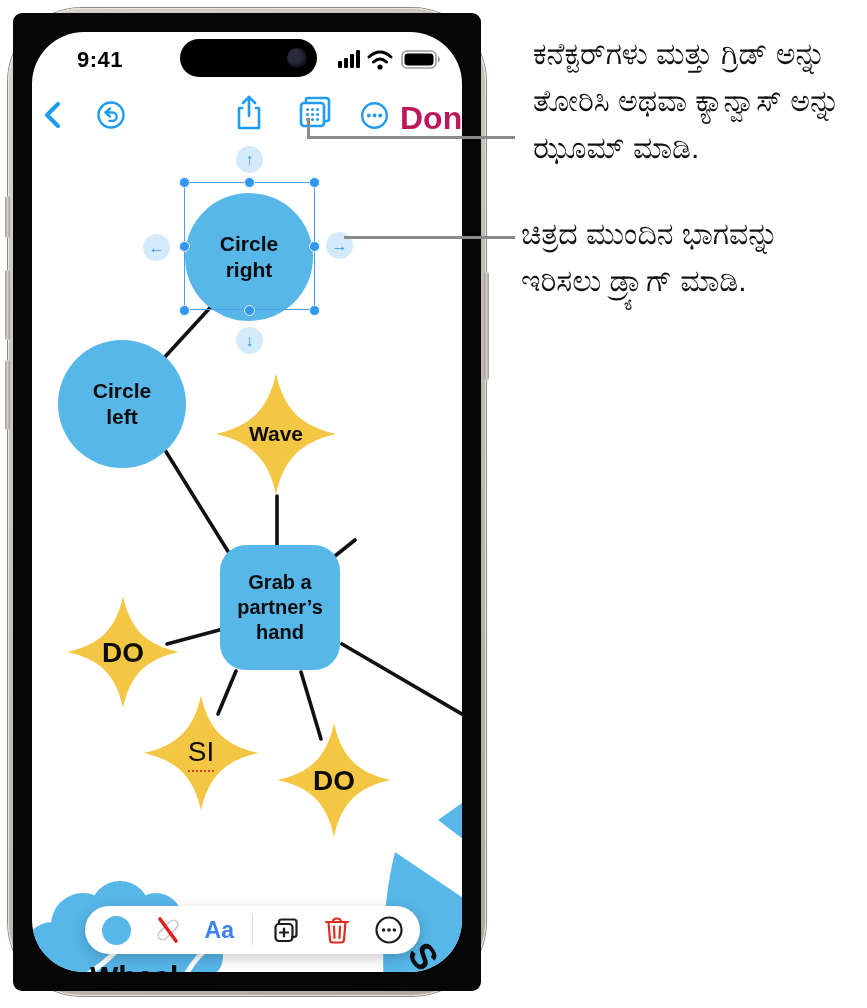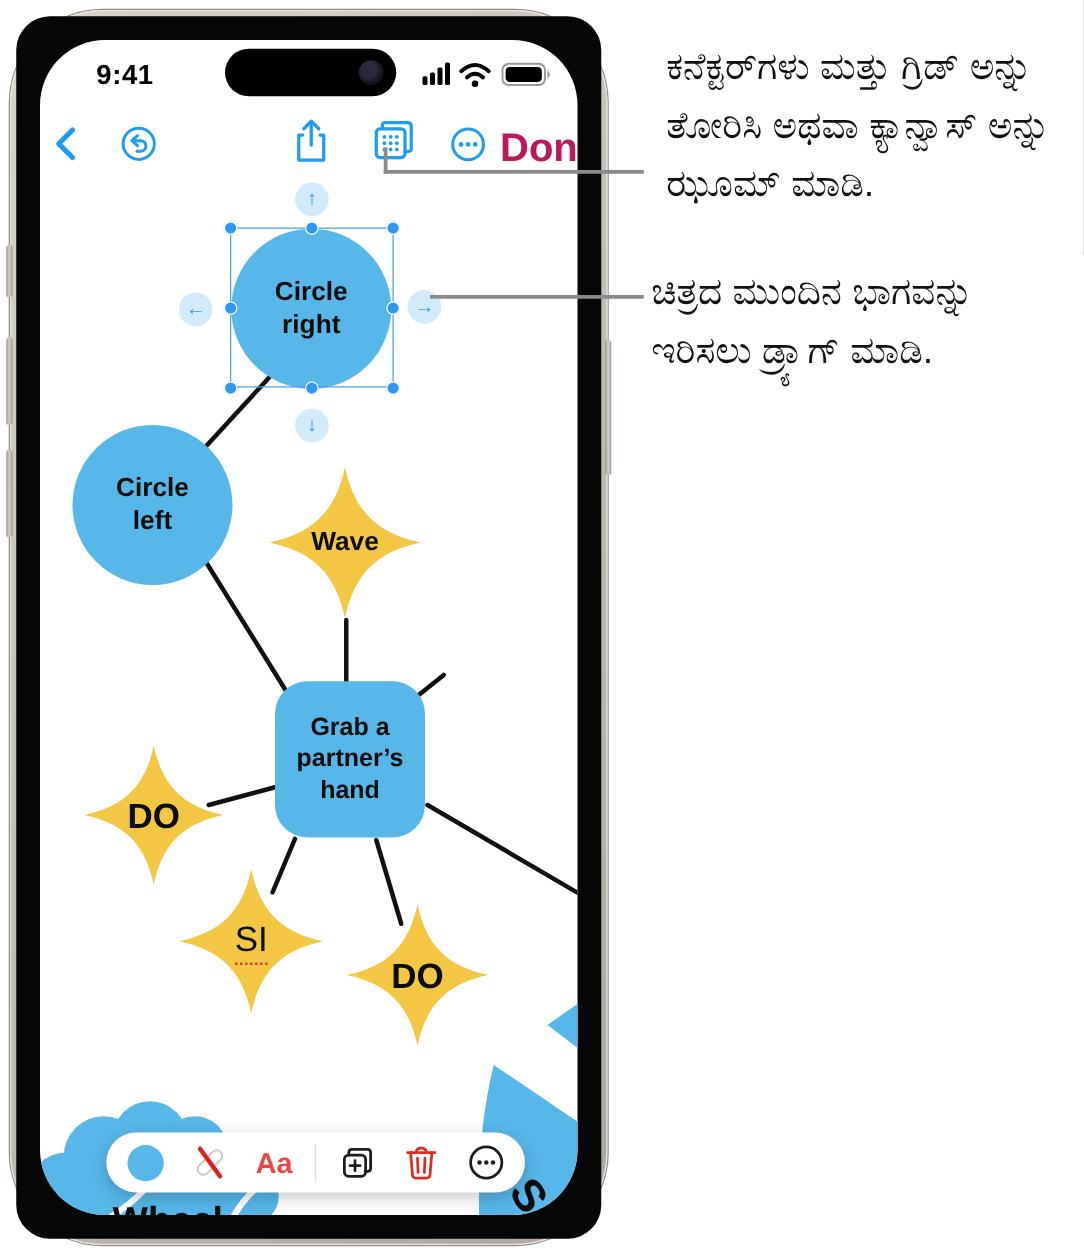--- a/index.html
+++ b/index.html
@@ -3,21 +3,21 @@
 <meta charset="utf-8">
 <style>
   * { margin:0; padding:0; box-sizing:border-box; }
   body { background:#fff; font-family:"Liberation Sans", sans-serif; }
   .page { position:relative; width:867px; height:1008px; background:#fff; overflow:hidden; }
 
   
   .phone { position:absolute; left:8px; top:8px; width:478px; height:988px;
            border-radius:74px; background:linear-gradient(135deg,#d8d4cc,#aba7a0);
            box-shadow:0 0 0 1px #8f8b84, inset 0 0 0 1px #e8e5df; }
-  .bezel { position:absolute; inset:5px; background:#060606; border-radius:27px; }
+  .bezel { position:absolute; inset:5px; background:#060606; border-radius:9px; }
   .screen { position:absolute; inset:19px; background:#fff; border-radius:52px; overflow:hidden; }
   .side-btn { position:absolute; background:linear-gradient(90deg,#9d9992,#d3cfc8,#9d9992); border-radius:3px; }
   .btn-action { left:-3px; top:188px; width:5px; height:42px; }
   .btn-volup  { left:-3px; top:262px; width:5px; height:70px; }
   .btn-voldn  { left:-3px; top:352px; width:5px; height:70px; }
   .btn-power  { right:-3px; top:264px; width:5px; height:108px; }
 
   
   .time { position:absolute; left:38px; top:15px; width:60px; text-align:center;
           font-size:22px; font-weight:700; color:#000; letter-spacing:.5px; }
@@ -49,21 +49,21 @@
   .move-arrow { position:absolute; width:27px; height:27px; border-radius:50%;
                 background:#d3eafa; color:#2f9def; display:flex; align-items:center;
                 justify-content:center; font-size:16px; font-weight:700; }
 
   
   .pill { position:absolute; left:53px; top:874px; width:335px; height:48px; background:#fff;
           border-radius:25px; box-shadow:0 4px 14px rgba(0,0,0,.22); display:flex;
           align-items:center; justify-content:space-between; padding:0 12px; z-index:30; }
   .pill-item { display:flex; align-items:center; justify-content:center; width:38px; height:38px; cursor:pointer; }
   .swatch { width:29px; height:29px; border-radius:50%; background:#57b7e9; }
-  .aa { font-size:23px; font-weight:600; color:#ef4444; }
+  .aa { font-size:23px; font-weight:600; color:#3b82f6; }
   .pill-divider { width:1px; height:30px; background:#dcdcdc; }
 
   .wheel-label { position:absolute; left:58px; top:928px; font-size:30px; font-weight:700;
                  color:#0c0c0c; z-index:20; }
   .sav-label { position:absolute; left:370px; top:920px; font-size:36px; font-weight:600;
                color:#0c0c0c; transform:rotate(56deg); z-index:21; }
 
   
   .callout-line { position:absolute; background:#8a8a8a; z-index:60; }
   .kn-text { position:absolute; left:521px; width:346px; font-size:30px; font-weight:500;
@@ -197,21 +197,21 @@
             </svg>
           <div class="shape-label" style="font-size:28px; font-weight:650;">DO</div>
         </div>
 
         <div class="circle" style="left:26px; top:308px; width:128px; height:128px;">
           <div class="shape-label" style="font-size:21px; padding:0 24px;">Circle left</div>
         </div>
         <div class="grab-square">
           <div class="shape-label" style="font-size:20px; padding:0 10px;">Grab a partner’s hand</div>
         </div>
-        <div class="circle" style="left:153px; top:151px; width:128px; height:128px;">
+        <div class="circle" style="left:153px; top:161px; width:128px; height:128px;">
           <div class="shape-label" style="font-size:21px; padding:0 24px;">Circle right</div>
         </div>
 
         <div class="sel-box"></div>
         <div class="handle" style="left:147px; top:145px;"></div>
         <div class="handle" style="left:212px; top:145px;"></div>
         <div class="handle" style="left:277px; top:145px;"></div>
         <div class="handle" style="left:147px; top:209px;"></div>
         <div class="handle" style="left:277px; top:209px;"></div>
         <div class="handle" style="left:147px; top:273px;"></div>

